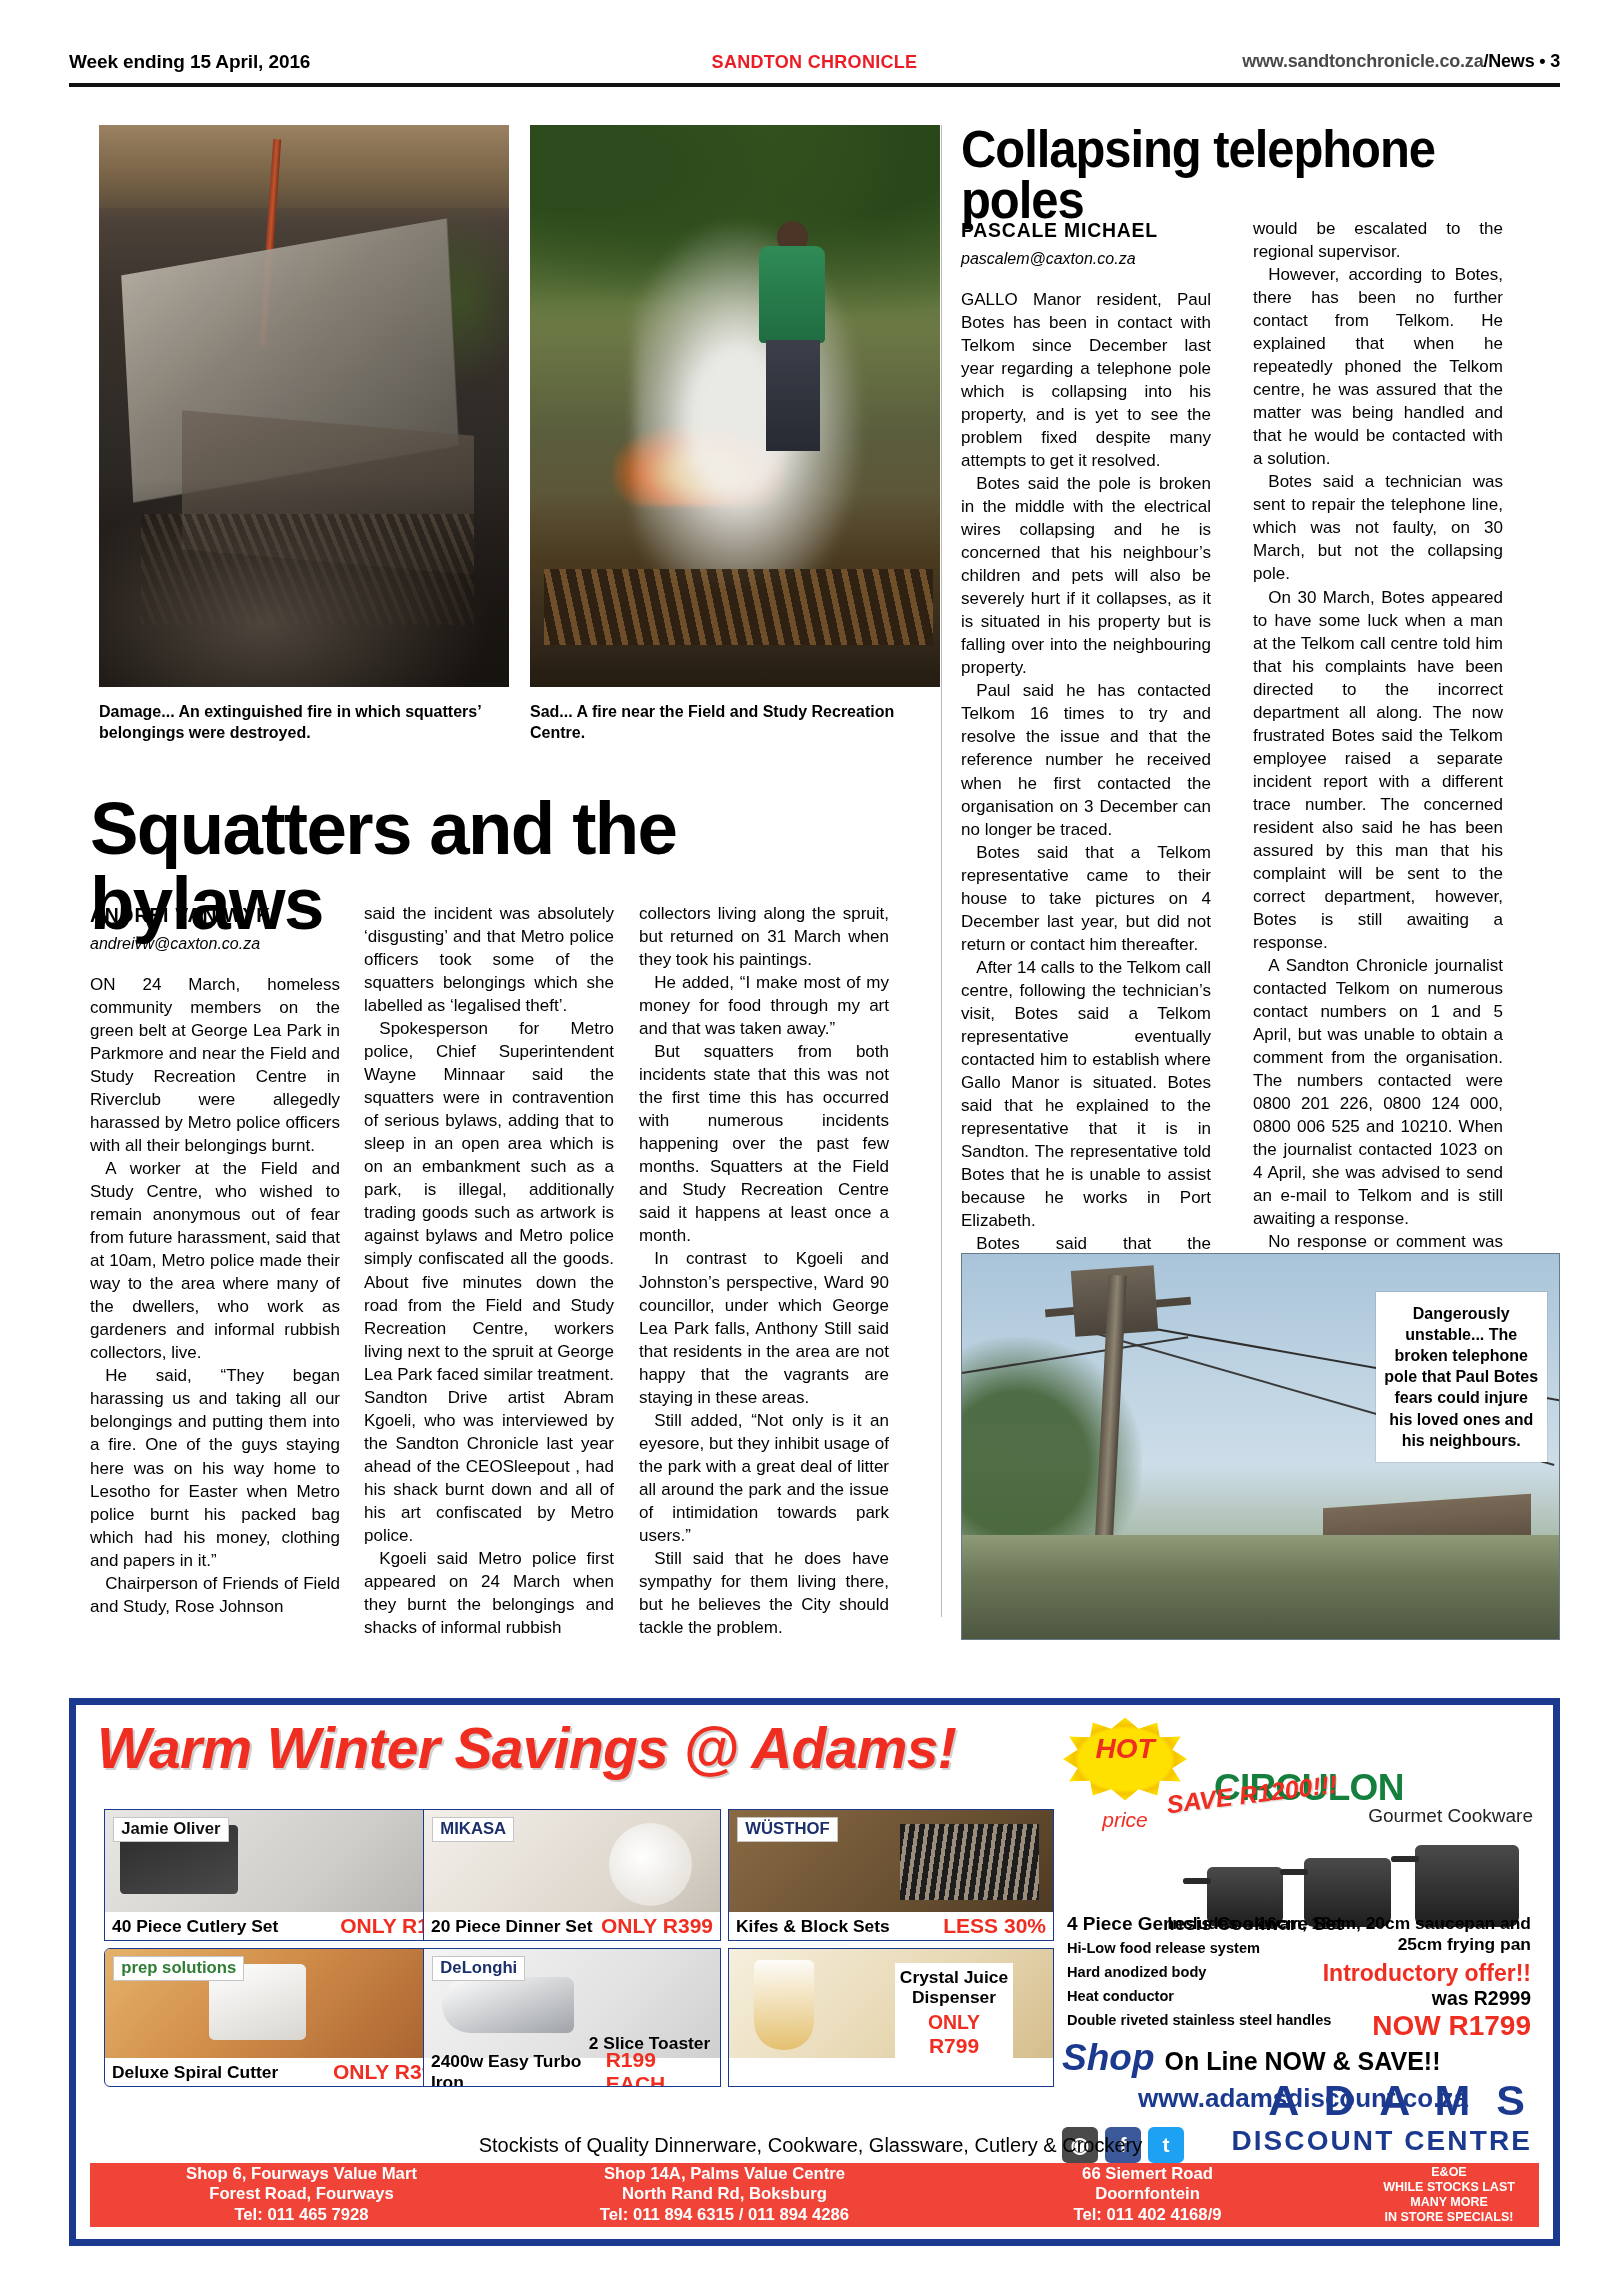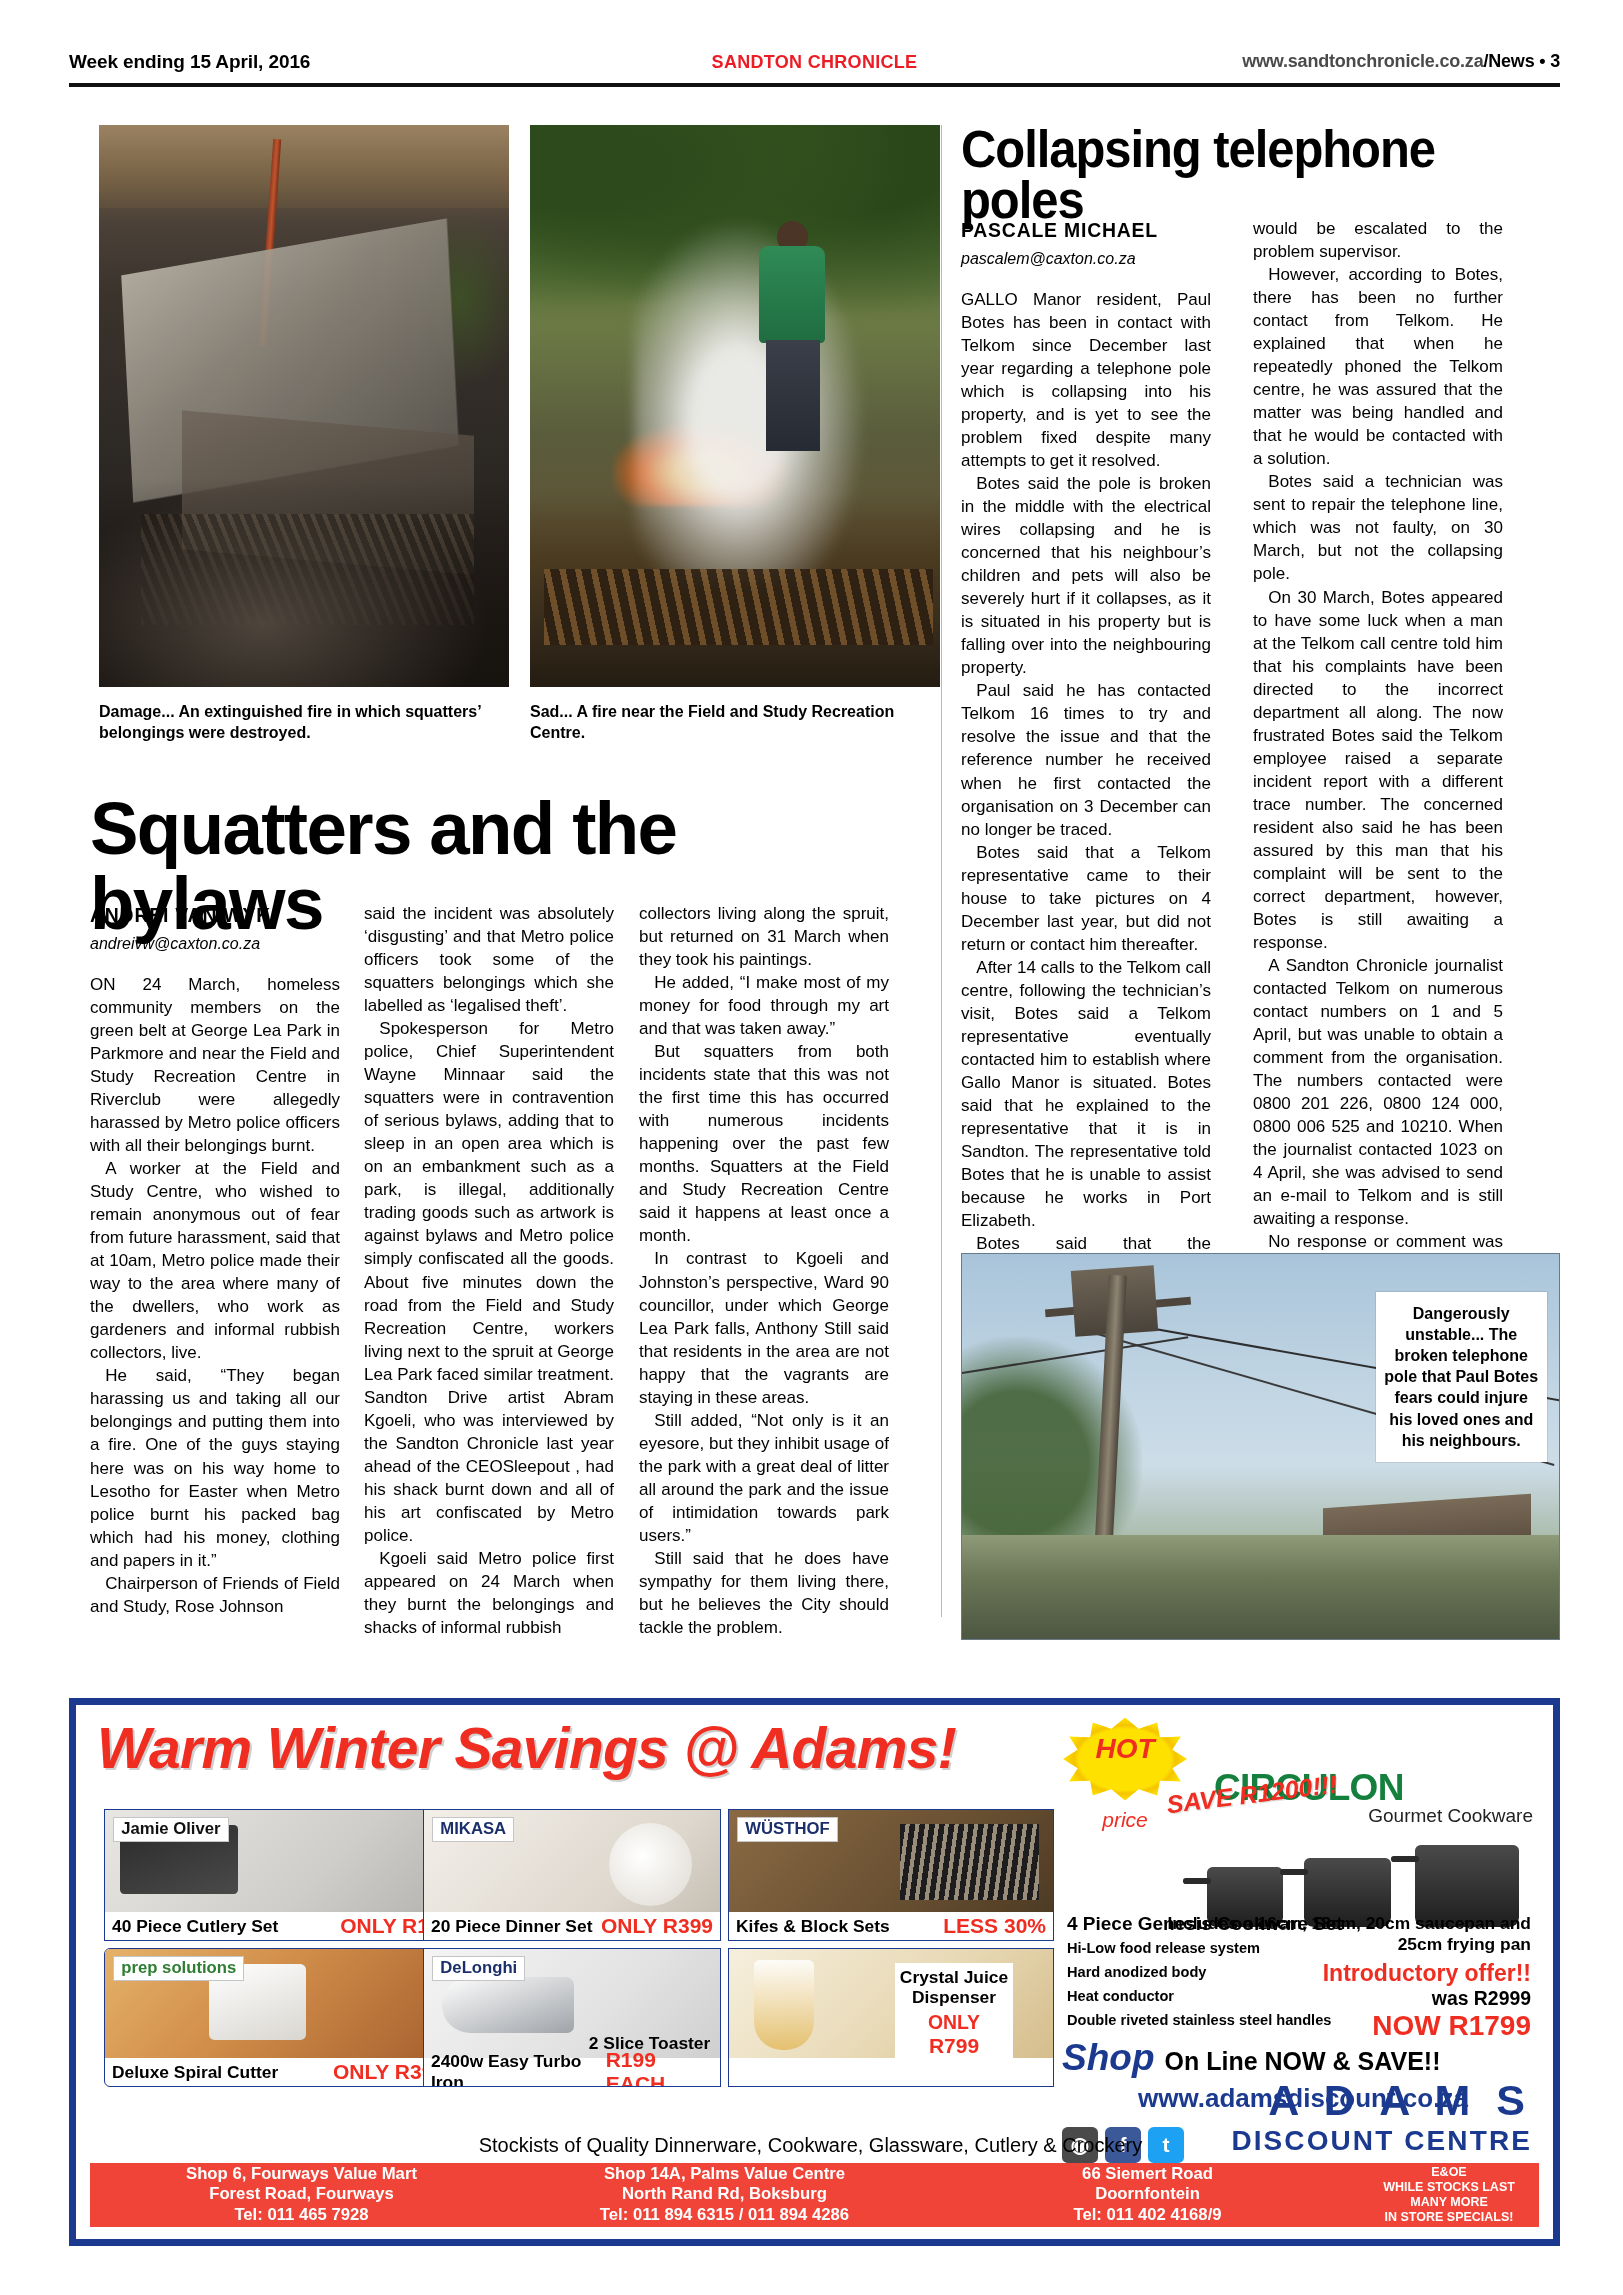--- a/index.html
+++ b/index.html
@@ -594,21 +594,21 @@
     <div class="byline-email">pascalem@caxton.co.za</div>
     <p class="first">GALLO Manor resident, Paul Botes has been in contact with Telkom since December last year regarding a telephone pole which is collapsing into his property, and is yet to see the problem fixed despite many attempts to get it resolved.</p>
     <p>Botes said the pole is broken in the middle with the electrical wires collapsing and he is concerned that his neighbour’s children and pets will also be severely hurt if it collapses, as it is situated in his property but is falling over into the neighbouring property.</p>
     <p>Paul said he has contacted Telkom 16 times to try and resolve the issue and that the reference number he received when he first contacted the organisation on 3 December can no longer be traced.</p>
     <p>Botes said that a Telkom representative came to their house to take pictures on 4 December last year, but did not return or contact him thereafter.</p>
     <p>After 14 calls to the Telkom call centre, following the technician’s visit, Botes said a Telkom representative eventually contacted him to establish where Gallo Manor is situated. Botes said that he explained to the representative that it is in Sandton. The representative told Botes that he is unable to assist because he works in Port Elizabeth.</p>
     <p>Botes said that the representative could not assist him, but that he was promised that the situation</p>
   </div>
 
   <div class="col tel-col-2">
-    <p class="first">would be escalated to the problem supervisor.</p>
+    <p class="first">would be escalated to the regional supervisor.</p>
     <p>However, according to Botes, there has been no further contact from Telkom. He explained that when he repeatedly phoned the Telkom centre, he was assured that the matter was being handled and that he would be contacted with a solution.</p>
     <p>Botes said a technician was sent to repair the telephone line, which was not faulty, on 30 March, but not the collapsing pole.</p>
     <p>On 30 March, Botes appeared to have some luck when a man at the Telkom call centre told him that his complaints have been directed to the incorrect department all along. The now frustrated Botes said the Telkom employee raised a separate incident report with a different trace number. The concerned resident also said he has been assured by this man that his complaint will be sent to the correct department, however, Botes is still awaiting a response.</p>
     <p>A Sandton Chronicle journalist contacted Telkom on numerous contact numbers on 1 and 5 April, but was unable to obtain a comment from the organisation. The numbers contacted were 0800 201 226, 0800 124 000, 0800 006 525 and 10210. When the journalist contacted 1023 on 4 April, she was advised to send an e-mail to Telkom and is still awaiting a response.</p>
     <p>No response or comment was forthcoming by the time of going to print.</p>
     <p>The wait continues.</p>
   </div>
 
   <div class="photo-3">
     <div class="ph3-sky"></div>

